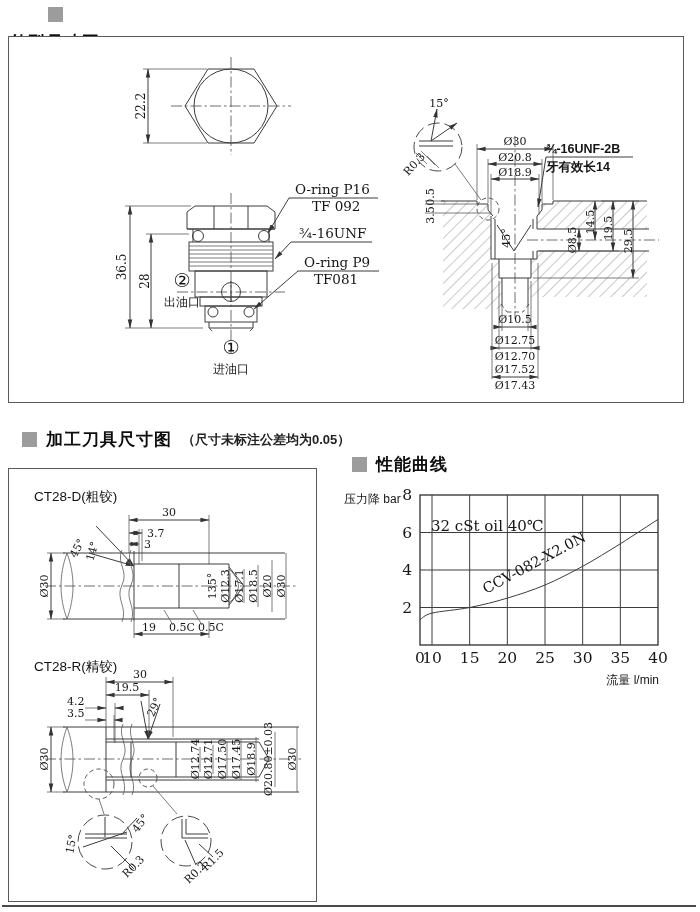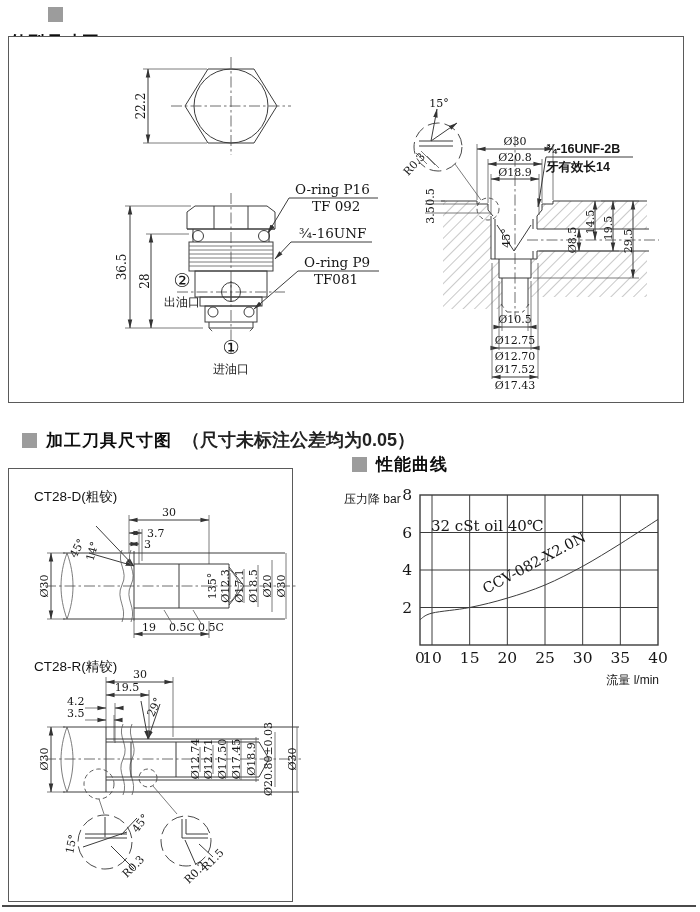--- a/index.html
+++ b/index.html
@@ -1,20 +1,20 @@
 <!DOCTYPE html>
 <html><head>
 <meta charset="utf-8">
 <style>
   html,body{margin:0;padding:0;}
   body{width:700px;height:912px;position:relative;background:#fff;font-family:"Liberation Sans",sans-serif;overflow:hidden;}
   .hdr{position:absolute;display:flex;align-items:center;gap:9px;}
   .sq{width:15px;height:15px;background:#9c9c9c;flex:0 0 auto;}
   .hdr .t{font-size:17px;font-weight:bold;color:#0d0d0d;letter-spacing:1px;white-space:nowrap;}
-  .hdr .note{font-size:18px;font-weight:bold;color:#222;margin-left:1px;white-space:nowrap;}
+  .hdr .note{font-size:13px;font-weight:bold;color:#222;margin-left:1px;white-space:nowrap;}
   .frame{position:absolute;border:1.6px solid #5a5a5a;background:#fff;box-sizing:border-box;}
   svg{display:block;}
   .ln{stroke:#3c3c3c;stroke-width:1;fill:none;}
   .ln2{stroke:#3c3c3c;stroke-width:1.4;fill:none;}
   .thin{stroke:#5a5a5a;stroke-width:0.8;fill:none;}
   .cl{stroke:#4a4a4a;stroke-width:0.8;fill:none;stroke-dasharray:11 3 2.5 3;}
   .dsh{stroke:#4a4a4a;stroke-width:0.9;fill:none;stroke-dasharray:4.5 3;}
   .dshL{stroke:#4a4a4a;stroke-width:1;fill:none;stroke-dasharray:12 5;}
   text{fill:#161616;}
   .d{font:11px "DejaVu Serif",serif;}
@@ -230,21 +230,21 @@
 <div class="hdr" style="left:10px;top:428px;padding-left:12px;">
   <span class="sq"></span>
   <span class="t">加工刀具尺寸图</span>
   <span class="note">（尺寸未标注公差均为0.05）</span>
 </div>
 <div class="hdr" style="left:352px;top:437px;margin-top:16px;">
   <span class="sq"></span>
   <span class="t">性能曲线</span>
 </div>
 
-<div class="frame" style="left:8px;top:468px;width:285px;height:434px;">
+<div class="frame" style="left:8px;top:468px;width:309px;height:434px;">
 <svg width="294" height="431" viewBox="8 468 294 431">
 
   <text class="title13" x="33" y="500">CT28-D(粗铰)</text>
   <g>
     <line class="thin" x1="128" y1="514" x2="128" y2="552"></line>
     <line class="thin" x1="208" y1="514" x2="208" y2="563"></line>
     <line class="ln" x1="128" y1="519" x2="208" y2="519" marker-start="url(#ar)" marker-end="url(#ar)"></line>
     <text class="d" text-anchor="middle" x="168" y="515">30</text>
     <line class="ln" x1="128" y1="532" x2="141" y2="532" marker-start="url(#ar)" marker-end="url(#ar)"></line>
     <text class="d" x="146" y="536">3.7</text>

